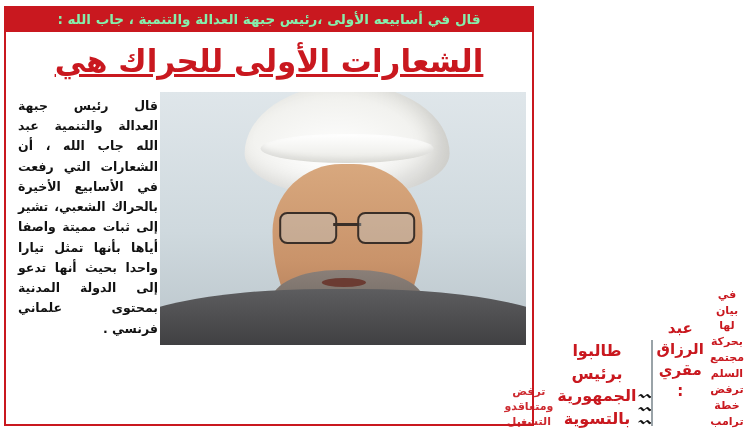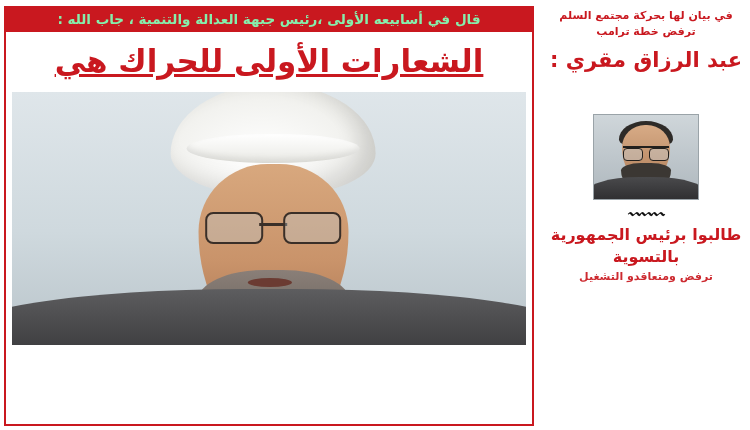--- a/index.html
+++ b/index.html
@@ -190,36 +190,37 @@
     border-radius: 46% 46% 0 0 / 70% 70% 0 0;
   }
 
   
   .left-col {
     width: 210px;
     height: 430px;
     box-sizing: border-box;
     padding: 6px 4px 0 6px;
     display: flex;
-    flex-direction: column;
+    flex-direction: row;
+    align-items: flex-end;
   }
 
   .left-top {
     color: #c9181f;
     font-weight: bold;
     font-size: 11px;
     line-height: 1.45;
     text-align: center;
     padding: 2px 2px 0 2px;
   }
 
   .left-title {
     color: #c9181f;
     font-weight: bold;
-    font-size: 21px;
+    font-size: 15px;
     line-height: 1.42;
     text-align: center;
     padding: 6px 4px 6px 4px;
   }
 
   .left-photo {
     width: 104px;
     height: 84px;
     margin: 2px auto 4px auto;
     position: relative;
@@ -333,20 +334,21 @@
   <div class="main-col">
     <div class="main-frame">
 
       <div class="kicker">قال في أسابيعه الأولى ،رئيس جبهة العدالة والتنمية ، جاب الله :</div>
 
       <div class="headline">
         <span class="ln">الشعارات الأولى للحراك هي</span>
       </div>
 
       <div class="content-row">
+        <div class="lead-text">قال رئيس جبهة العدالة والتنمية عبد الله جاب الله ، أن الشعارات التي رفعت في الأسابيع الأخيرة بالحراك الشعبي، تشير إلى ثبات مميتة واصفا أياها بأنها تمثل تيارا واحدا بحيث أنها تدعو إلى الدولة المدنية بمحتوى علماني فرنسي .</div>
 
         <div class="photo-wrap">
           <div class="photo">
             <div class="turban"></div>
             <div class="face"></div>
             <div class="beard"></div>
             <div class="mouth"></div>
             <div class="glasses">
               <span class="lens l"></span>
               <span class="bridge"></span>

